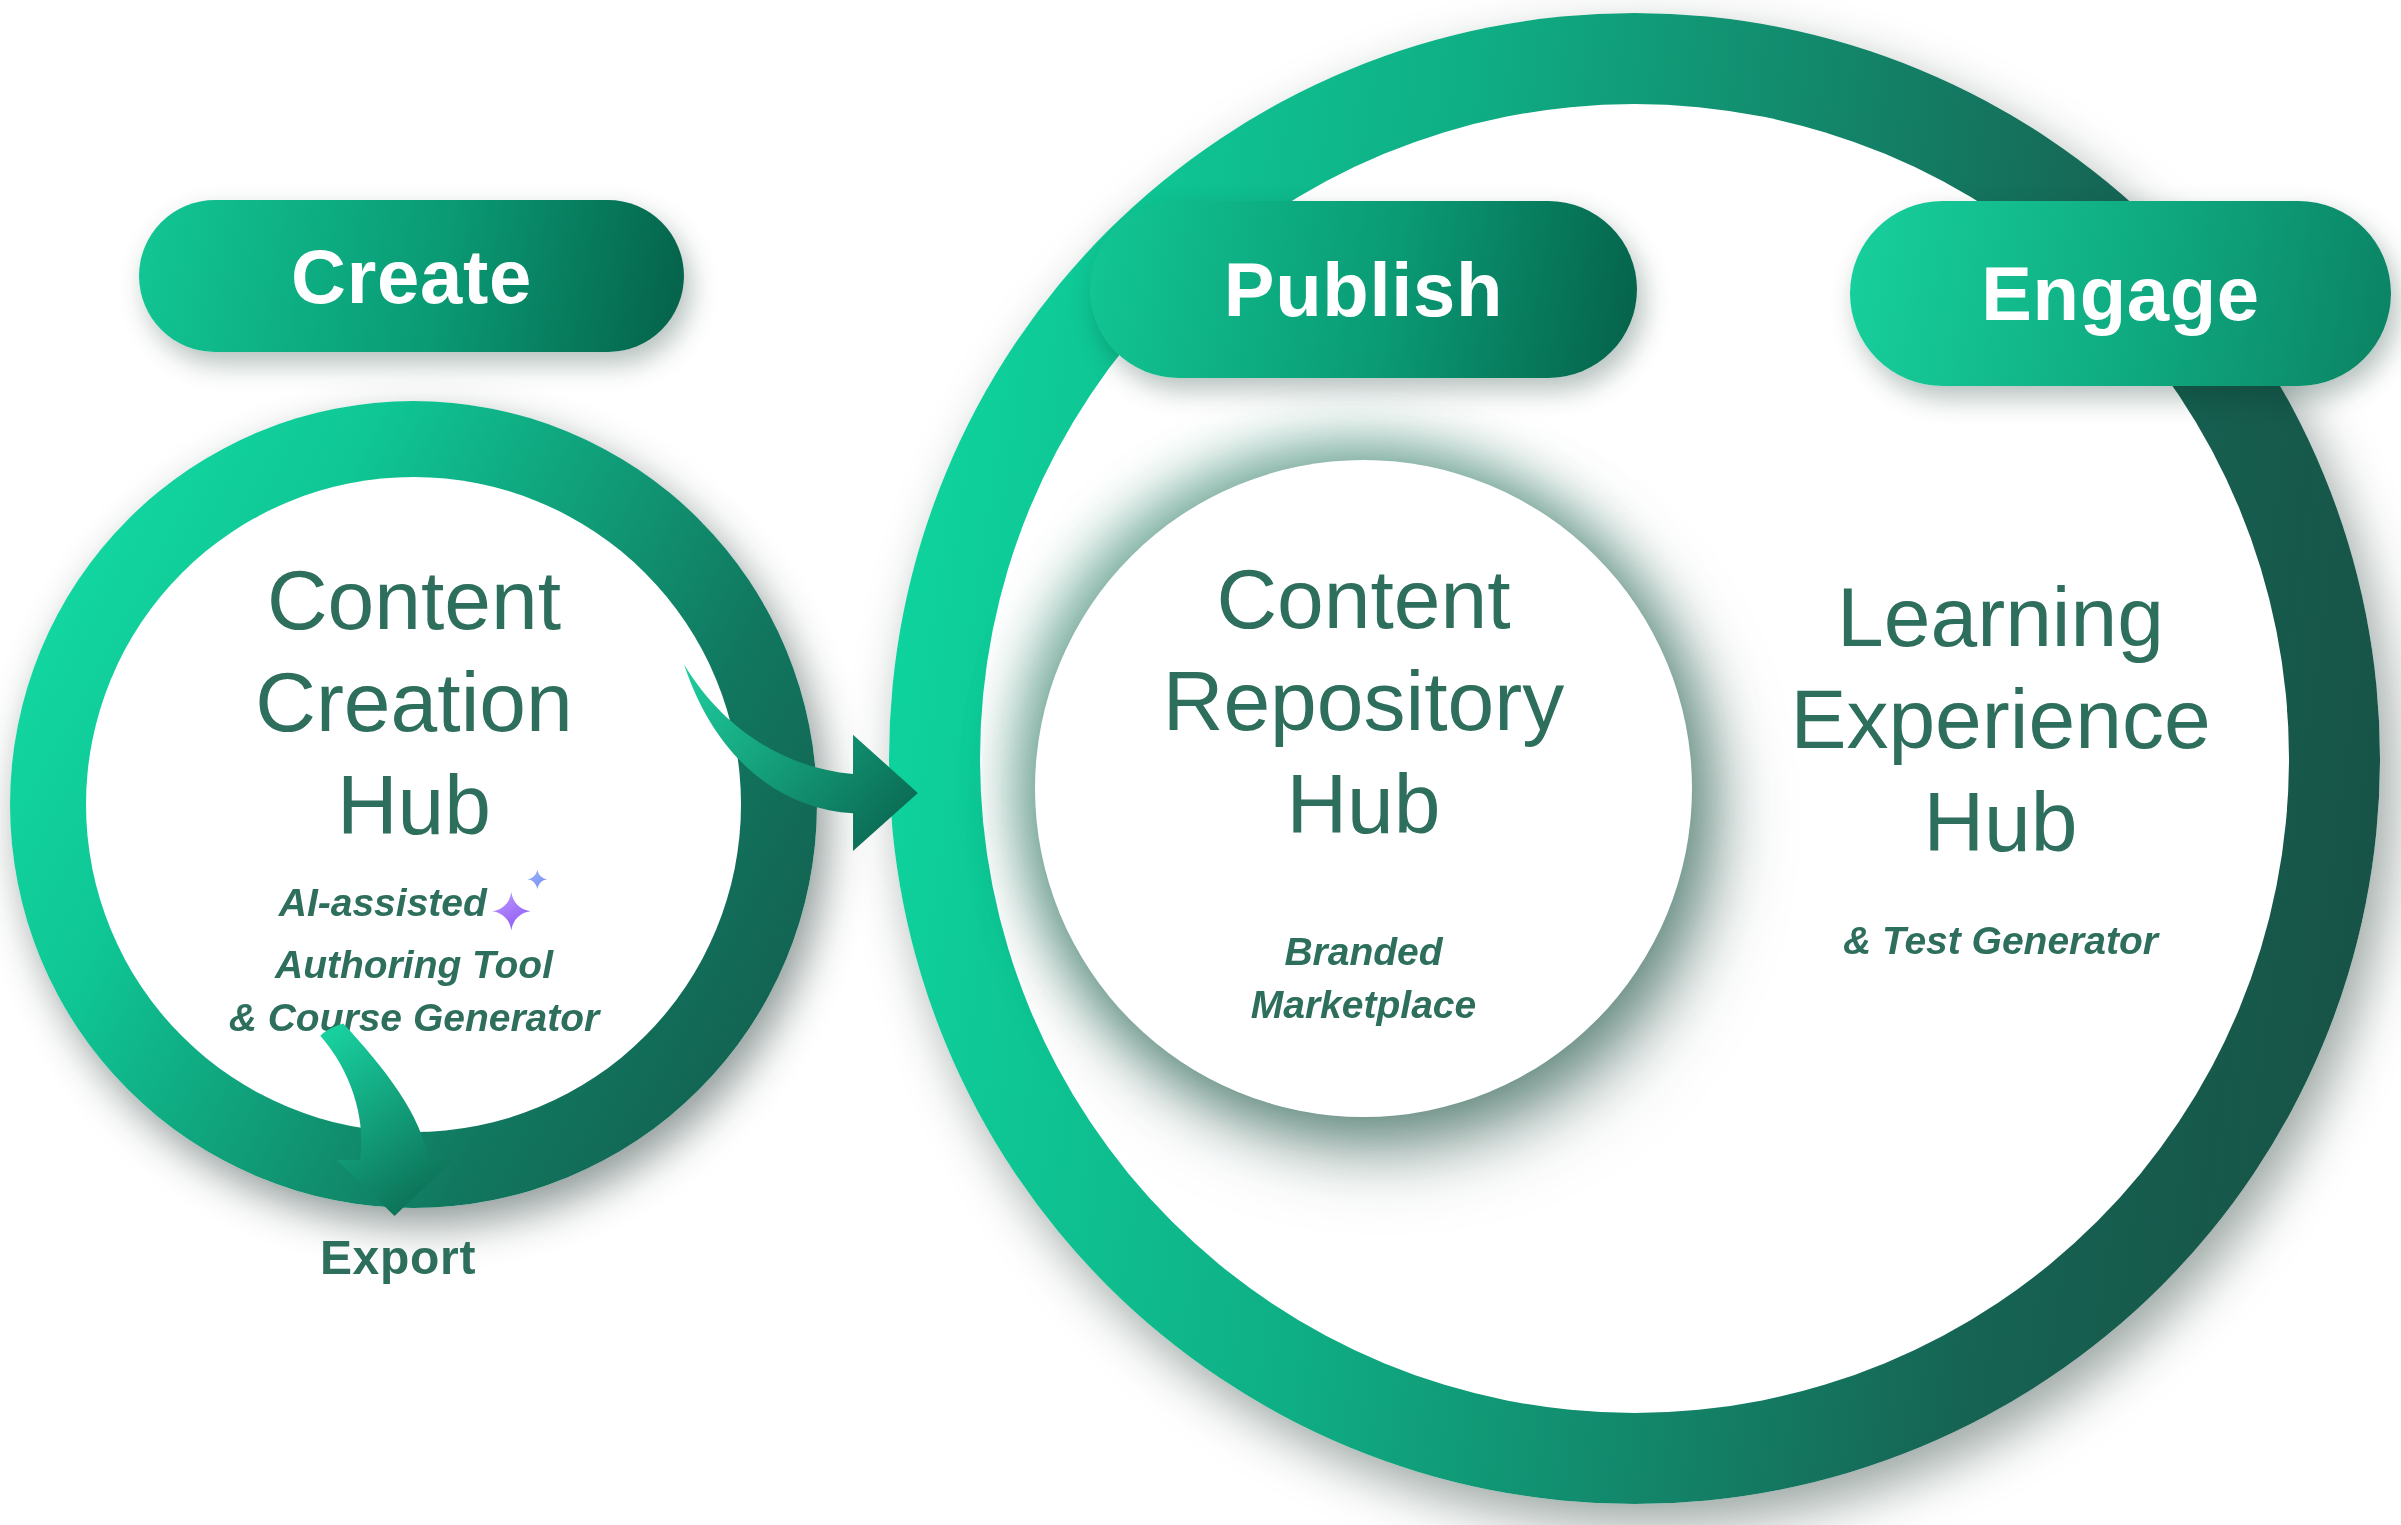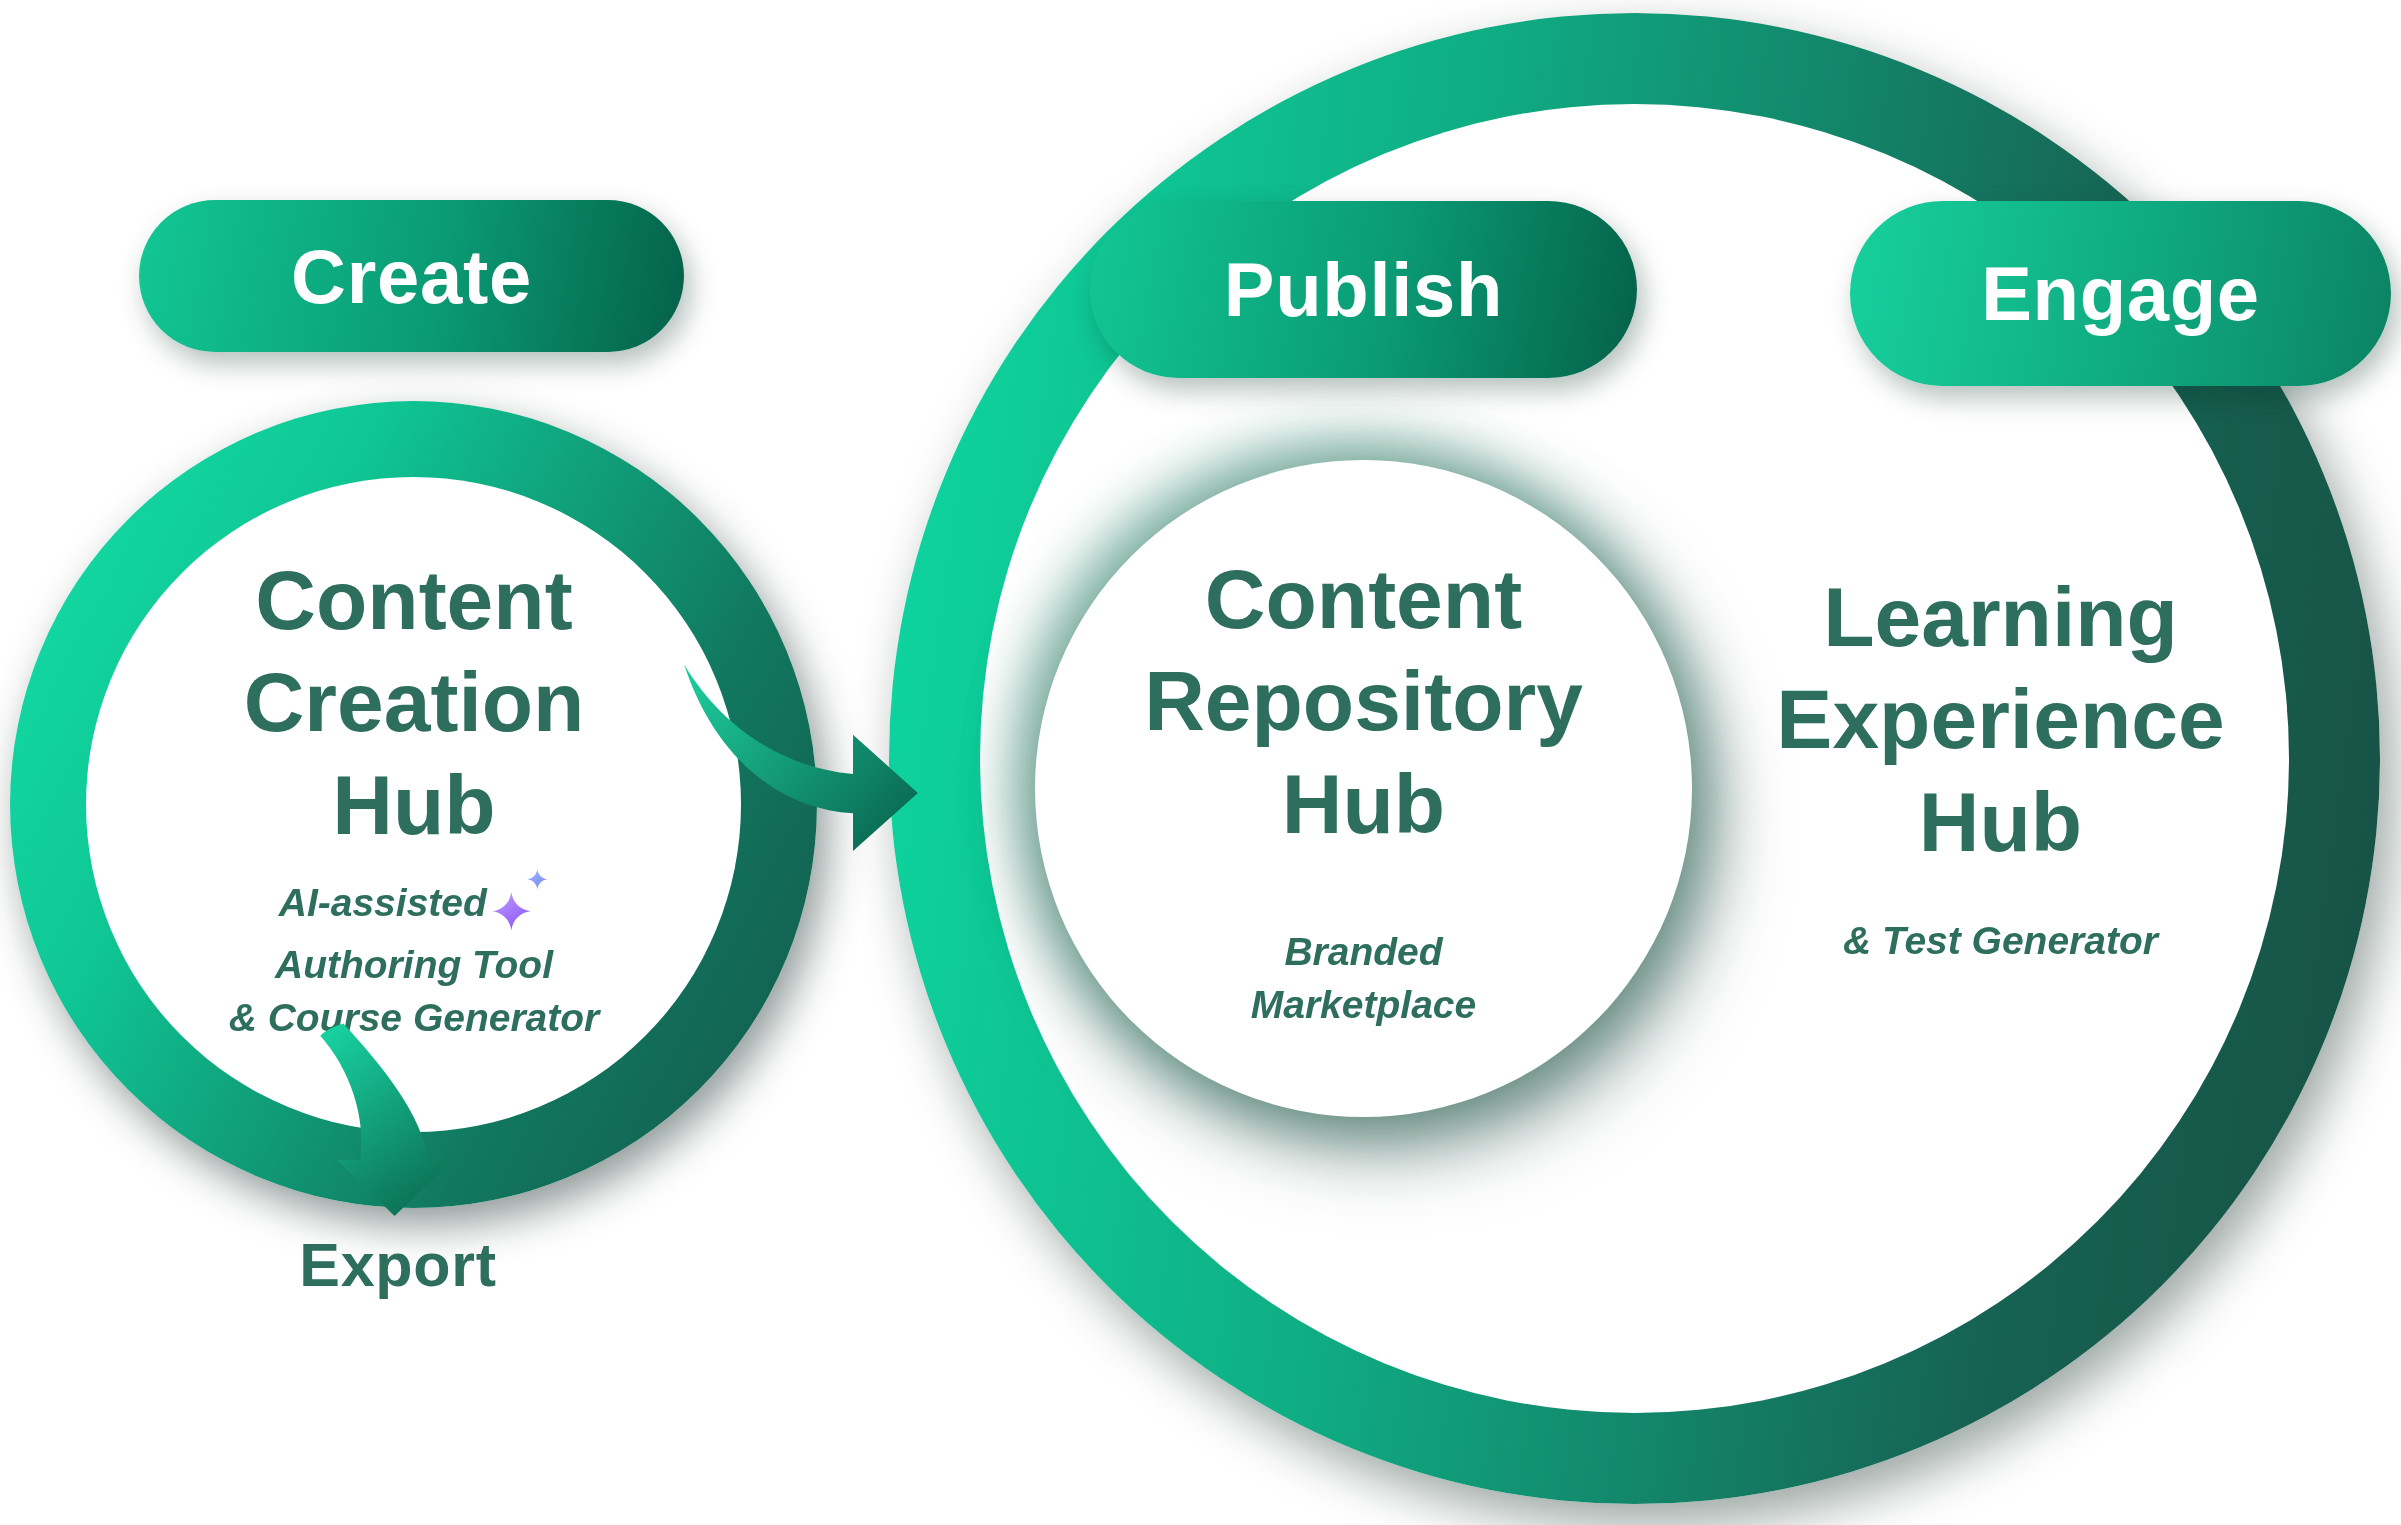--- a/index.html
+++ b/index.html
@@ -53,37 +53,37 @@
 
   
   .hub-content{
     position:absolute;display:flex;flex-direction:column;align-items:center;
     box-sizing:border-box;text-align:center;z-index:3;
   }
   .creation-content{left:86px;top:476px;width:656px;height:656px;padding-top:73px;}
   .repo-content{left:1035px;top:460px;width:657px;height:657px;padding-top:88px;}
   .learning-content{left:1649px;top:566px;width:703px;}
 
-  .hub-title{color:#2d6e5c;font-weight:700;font-size:84px;line-height:1.22;}
+  .hub-title{color:#2d6e5c;font-weight:400;font-size:84px;line-height:1.22;}
   .hub-sub{color:#2d6e5c;font-weight:700;font-style:italic;font-size:39px;line-height:1.36;}
   .creation-content .hub-sub{margin-top:20px;}
   .repo-content .hub-sub{margin-top:70px;}
   .learning-content .hub-sub{margin-top:41px;}
   .sub-line-flex{display:flex;justify-content:center;}
   .sparkle-wrap{display:inline-block;width:57px;height:62px;margin-left:5.4px;transform:translateY(-6.8px);}
 
   
   .arrow-svg{position:absolute;z-index:5;}
   .arrow-right{left:676px;top:659px;width:250px;height:203px;}
   .arrow-down{left:308px;top:983px;width:169px;height:243px;}
 
   
   .export-label{
     position:absolute;left:195px;top:1230px;width:406px;text-align:center;
-    color:#2d6e5c;font-weight:700;font-size:61px;z-index:4;letter-spacing:0.7px;
+    color:#2d6e5c;font-weight:700;font-size:48px;z-index:4;letter-spacing:0.7px;
   }
 </style>
 </head>
 <body>
 
 <div class="canvas">
 
   <div class="ring ring-big">
     <div class="ring-inner"></div>
   </div>

